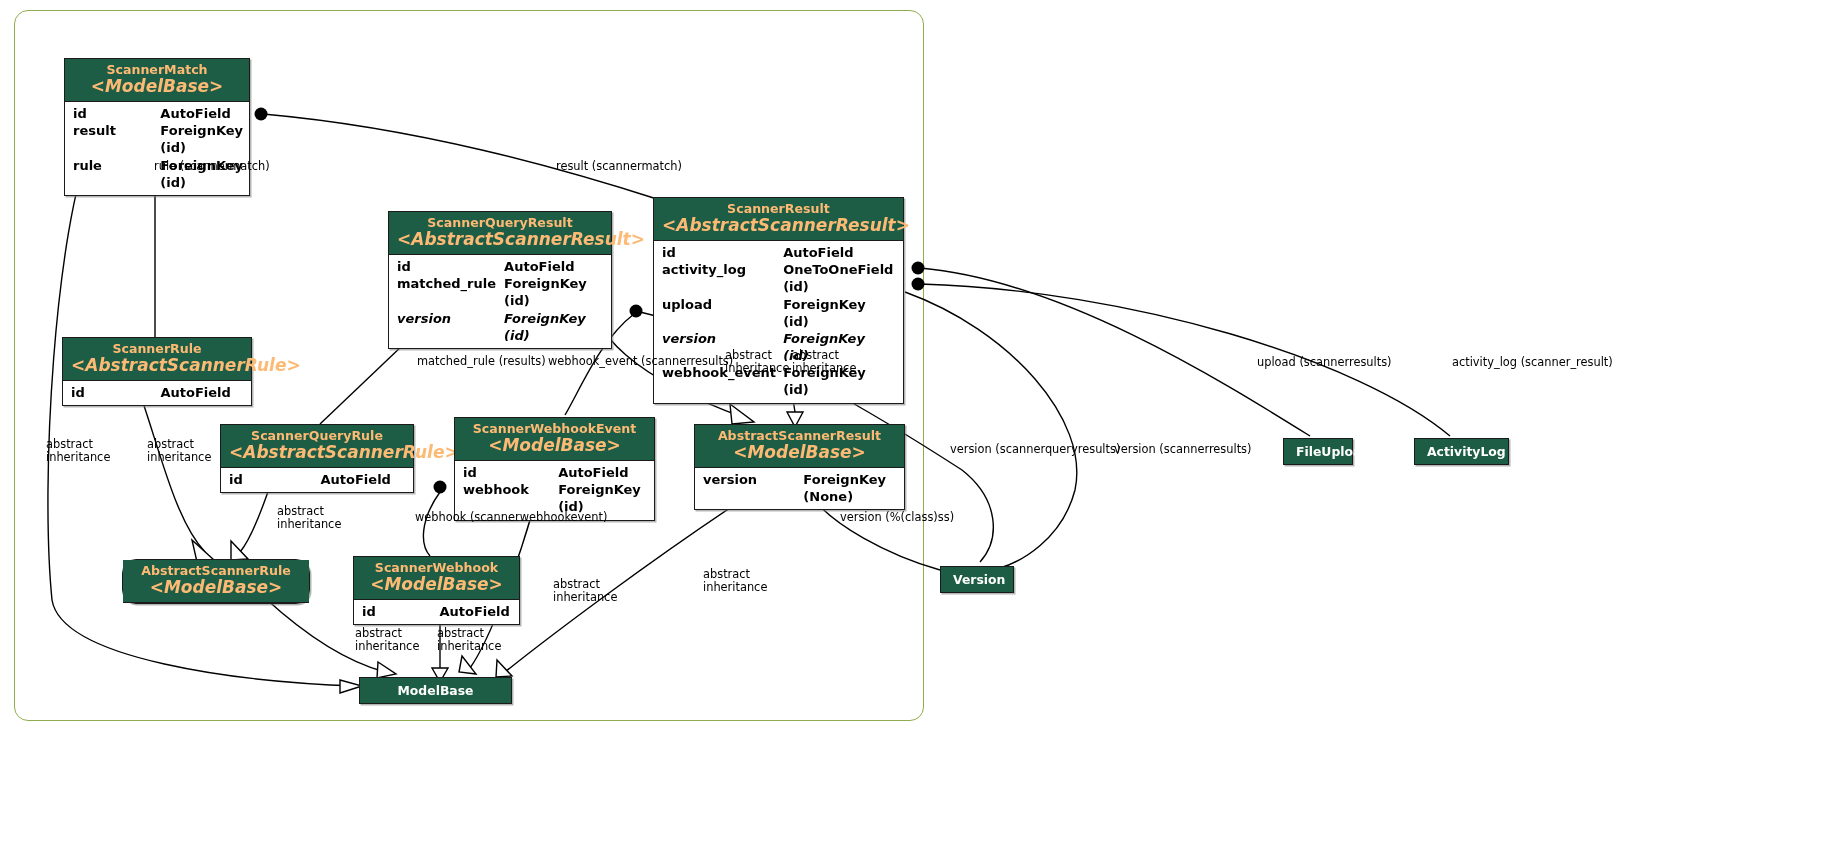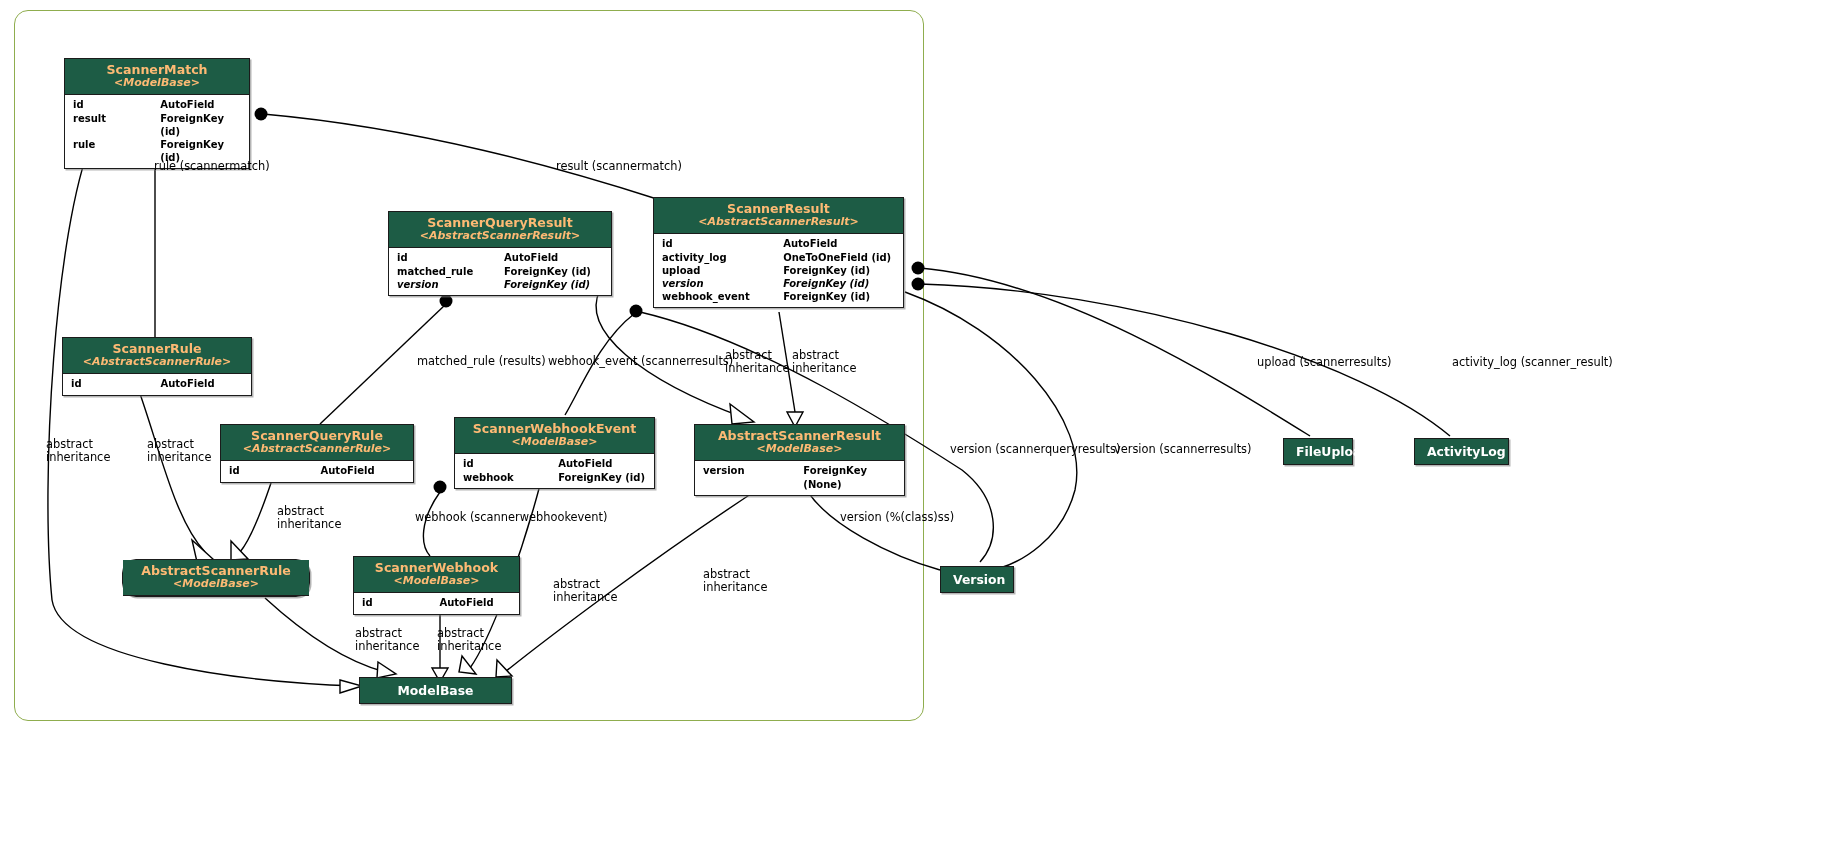--- a/index.html
+++ b/index.html
@@ -28,23 +28,23 @@
     border:1.4px solid #1b1b1b;
     box-shadow:1.5px 1.5px 0 0 rgba(120,120,120,.55);
     box-sizing:border-box;
   }
   .cls .hdr{
     background:#1d5c45;color:#fdba74;text-align:center;
     padding:4px 8px 5px 8px;line-height:1.12;
     border-bottom:1.2px solid #1b1b1b;
   }
   .cls .hdr .nm{font-size:12.6px;font-weight:bold;display:block;}
-  .cls .hdr .base{font-size:11px;font-weight:bold;font-style:italic;display:block;}
+  .cls .hdr .base{font-size:17px;font-weight:bold;font-style:italic;display:block;}
   .cls .rows{padding:3px 0 4px 0;}
-  .row{display:flex;font-size:10px;font-weight:bold;line-height:1.32;padding:0 8px;}
+  .row{display:flex;font-size:13px;font-weight:bold;line-height:1.32;padding:0 8px;}
   .row .fname{width:52%;}
   .row .ftype{width:48%;}
   .row.ital .fname,.row.ital .ftype{font-style:italic;}
 
   
   .simple{
     position:absolute;background:#1d5c45;color:#fff;
     border:1.4px solid #1b1b1b;
     box-shadow:1.5px 1.5px 0 0 rgba(120,120,120,.55);
     font-size:12.4px;font-weight:bold;text-align:center;

